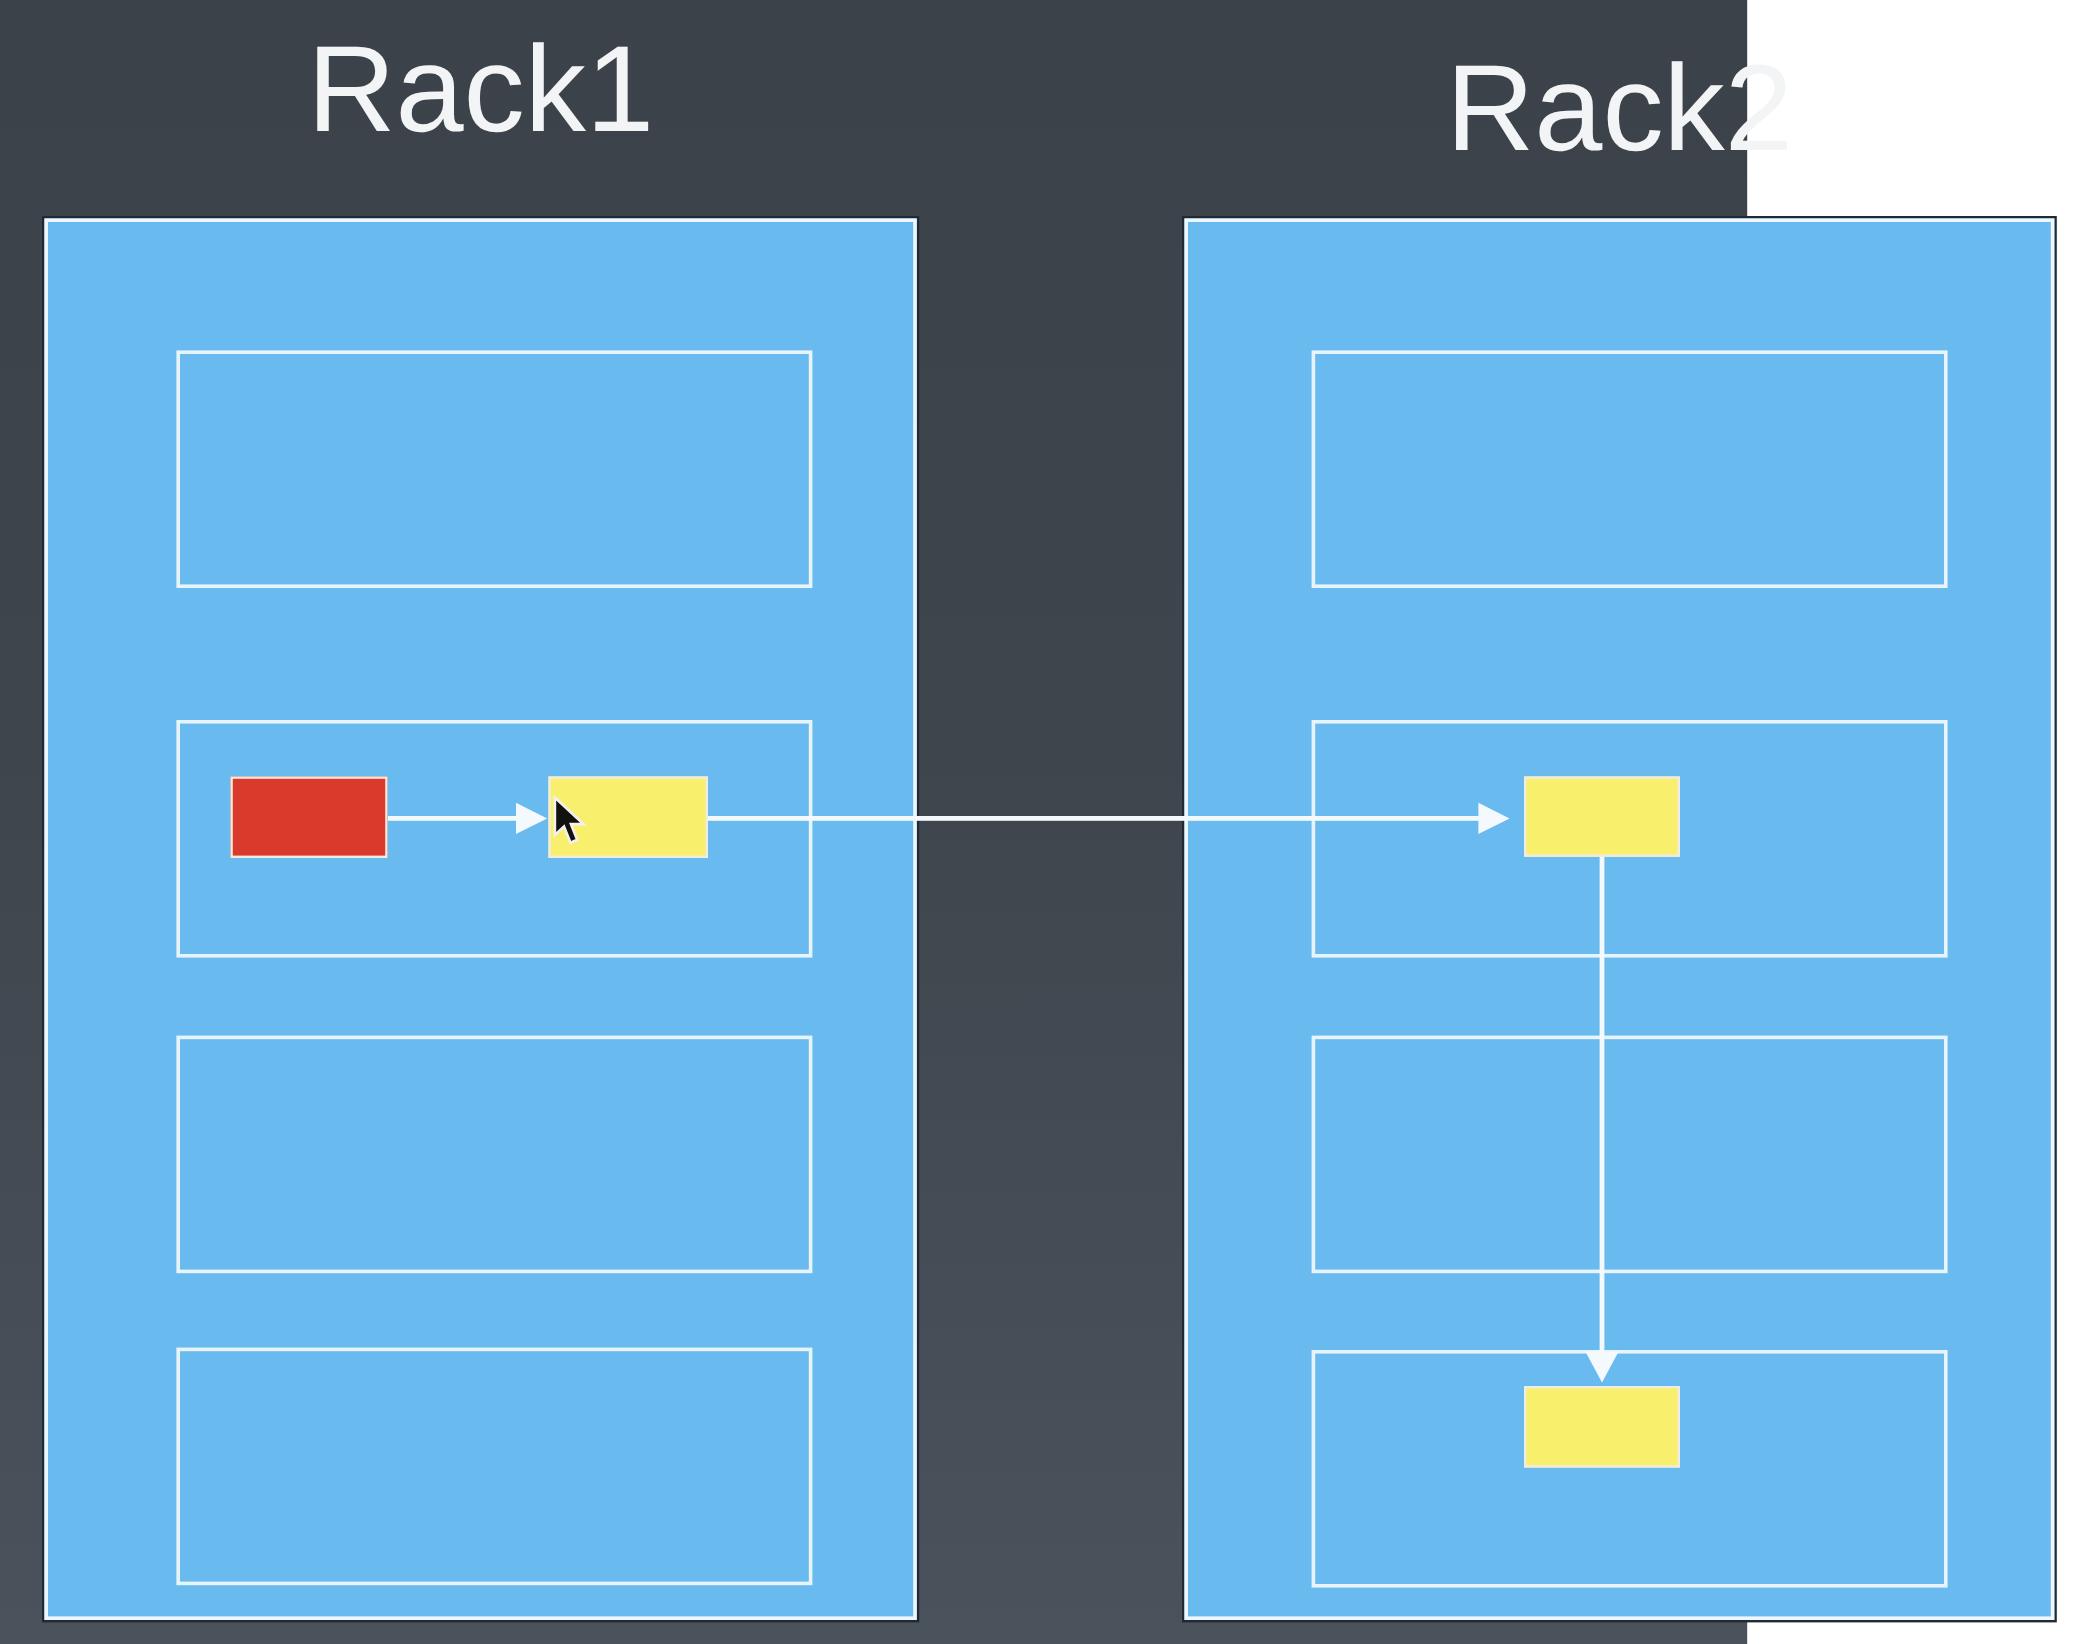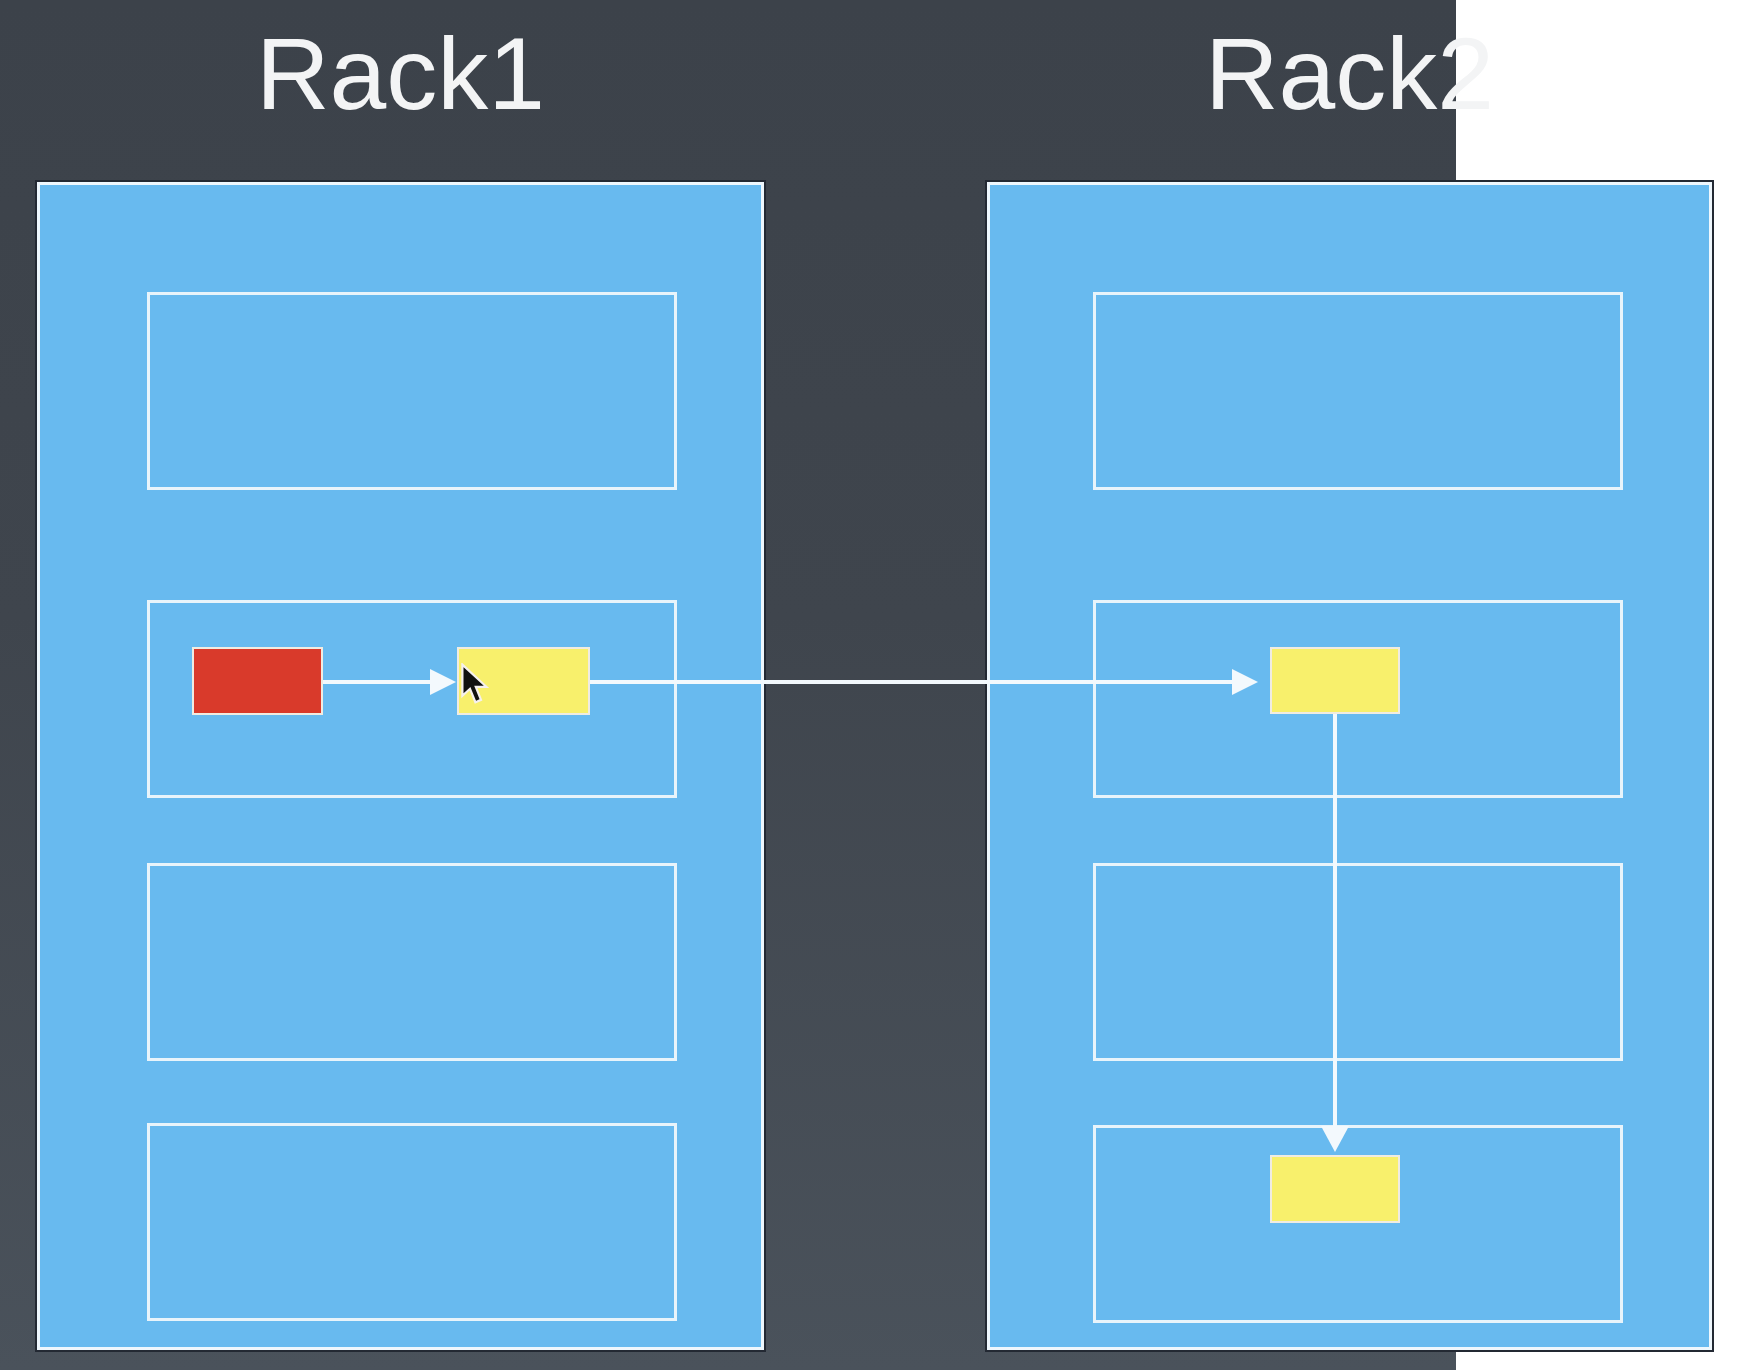--- a/index.html
+++ b/index.html
@@ -93,21 +93,21 @@
     stroke: var(--cursor-outline);
     stroke-width: 1.1;
   }
 </style>
 </head>
 <body>
 
 <div class="stage">
 
   <div class="rack-title" style="left:37px; width:727px;">Rack1</div>
-  <div class="rack-title" style="left:987px; width:725px;">Rack2</div>
+  <div class="rack-title" style="left:987px; width:725px;margin-top:16px;">Rack2</div>
 
   <div class="rack" style="left:37px; width:727px;">
     <div class="slot" style="left:107px; top:107px;"></div>
     <div class="slot" style="left:107px; top:415px;"></div>
     <div class="slot" style="left:107px; top:678px;"></div>
     <div class="slot" style="left:107px; top:938px;"></div>
   </div>
 
   <div class="rack" style="left:987px; width:725px;">
     <div class="slot" style="left:103px; top:107px;"></div>

